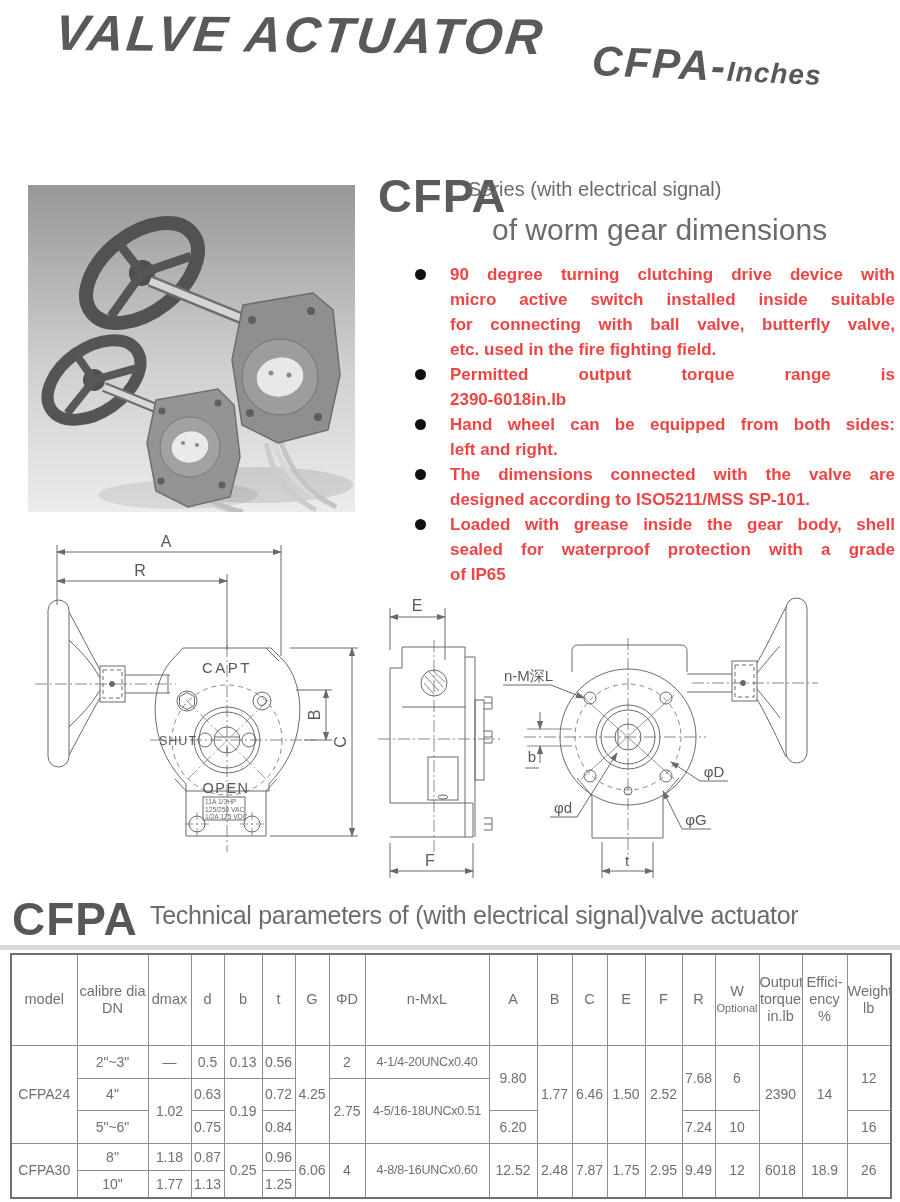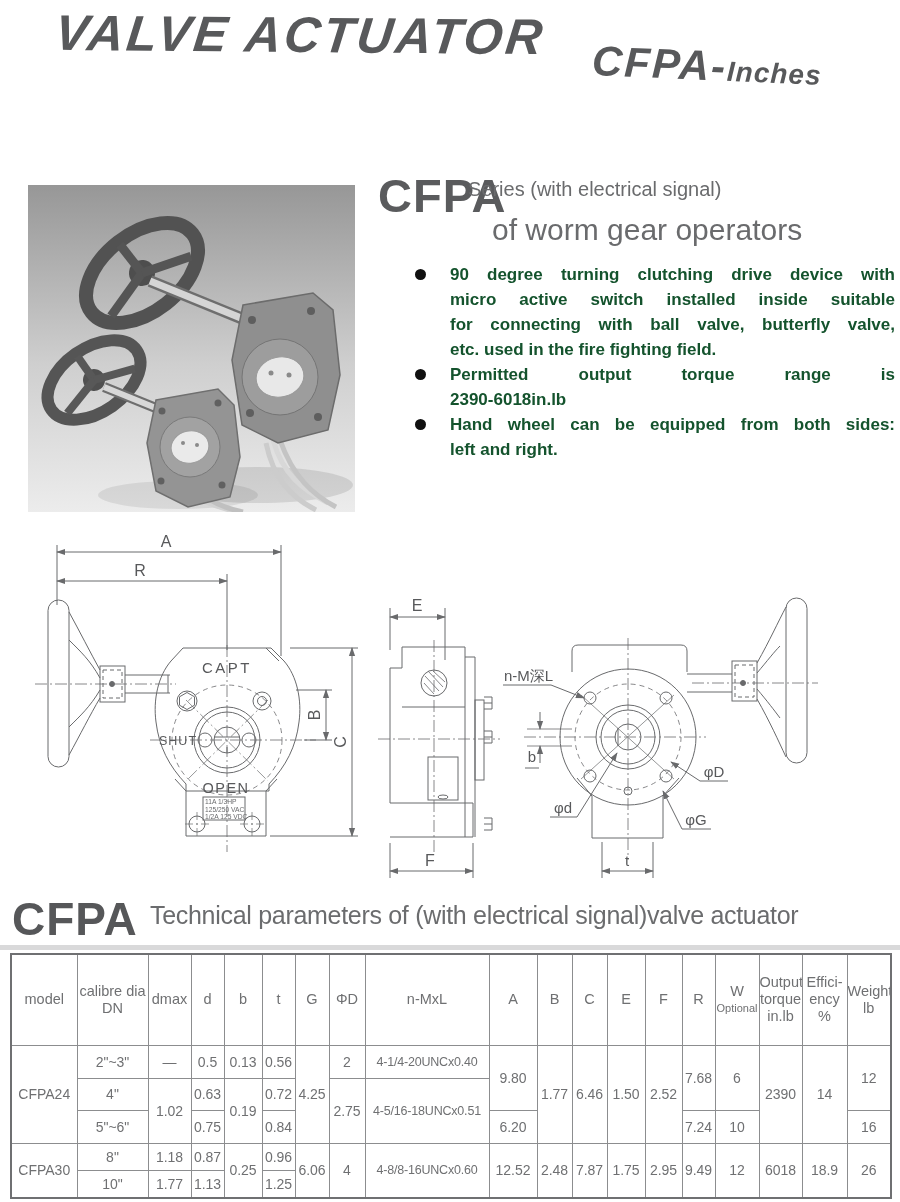--- a/index.html
+++ b/index.html
@@ -18,21 +18,21 @@
   .photo{position:absolute;left:28px;top:185px;width:327px;height:327px;overflow:hidden;}
 
   
   .series-code{position:absolute;left:378px;top:168px;font-size:47px;font-weight:bold;color:#5a5b5d;letter-spacing:1px;}
   .series-t1{position:absolute;left:468px;top:178px;font-size:20px;color:#6a6b6d;}
   .series-t2{position:absolute;left:492px;top:213px;font-size:30px;color:#6a6b6d;}
 
   ul.features{position:absolute;left:413px;top:262px;width:482px;margin:0;padding:0;list-style:none;}
   ul.features li{position:relative;padding-left:37px;margin:0;}
   ul.features .dot{position:absolute;left:2px;top:7px;width:11px;height:11px;border-radius:50%;background:#101010;}
-  ul.features .bl{display:block;font-size:17px;font-weight:bold;line-height:25px;color:#14532d;}
+  ul.features .bl{display:block;font-size:17px;font-weight:bold;line-height:25px;color:#ef4444;}
   ul.features .stretch{text-align:justify;text-align-last:justify;}
 
   
   .drawings{position:absolute;left:0;top:535px;width:900px;height:360px;}
   .drawings text{font-family:"Liberation Sans", sans-serif;}
 
   
   .params-code{position:absolute;left:12px;top:892px;font-size:46px;font-weight:bold;color:#565759;letter-spacing:1px;}
   .params-title{position:absolute;left:150px;top:901px;font-size:25px;color:#6b6c6e;letter-spacing:-0.3px;}
   .gray-rule{position:absolute;left:0;top:945px;width:900px;height:5px;background:#d9d9da;}
@@ -122,39 +122,50 @@
         <circle cx="134" cy="226" r="3.5" fill="#606060"></circle>
           <circle cx="190" cy="218" r="3.5" fill="#606060"></circle>
         <circle cx="133" cy="296" r="3.5" fill="#606060"></circle>
           <circle cx="194" cy="300" r="3.5" fill="#606060"></circle>
       </g>
     </svg>
   </div>
 
   <div class="series-code">CFPA</div>
   <div class="series-t1">Series (with electrical signal)</div>
-  <div class="series-t2">of worm gear operators</div>
+  <div class="series-t2">of worm gear dimensions</div>
 
   <ul class="features">
     <li>
       <span class="dot"></span>
       <span class="bl stretch">90 degree turning clutching drive device with</span>
       <span class="bl stretch">micro active switch installed inside suitable</span>
       <span class="bl stretch">for connecting with ball valve, butterfly valve,</span>
       <span class="bl">etc. used in the fire fighting field.</span>
     </li>
     <li>
       <span class="dot"></span>
       <span class="bl stretch">Permitted output torque range is</span>
       <span class="bl">2390-6018in.lb</span>
     </li>
     <li>
       <span class="dot"></span>
       <span class="bl stretch">Hand wheel can be equipped from both sides:</span>
       <span class="bl">left and right.</span>
+    </li>
+    <li>
+      <span class="dot"></span>
+      <span class="bl stretch">The dimensions connected with the valve are</span>
+      <span class="bl">designed according to ISO5211/MSS SP-101.</span>
+    </li>
+    <li>
+      <span class="dot"></span>
+      <span class="bl stretch">Loaded with grease inside the gear body, shell</span>
+      <span class="bl stretch">sealed for waterproof protection with a grade</span>
+      <span class="bl">of IP65</span>
     </li>
   </ul>
 
   <svg class="drawings" viewBox="0 535 900 360">
     <defs>
       <marker id="ar" viewBox="0 0 10 10" refX="9" refY="5" markerWidth="9" markerHeight="9" orient="auto-start-reverse">
         <path d="M0,1.5 L10,5 L0,8.5 z" fill="#696a6c"></path>
       </marker>
     </defs>
     <g stroke="#696a6c" stroke-width="1" fill="none">

